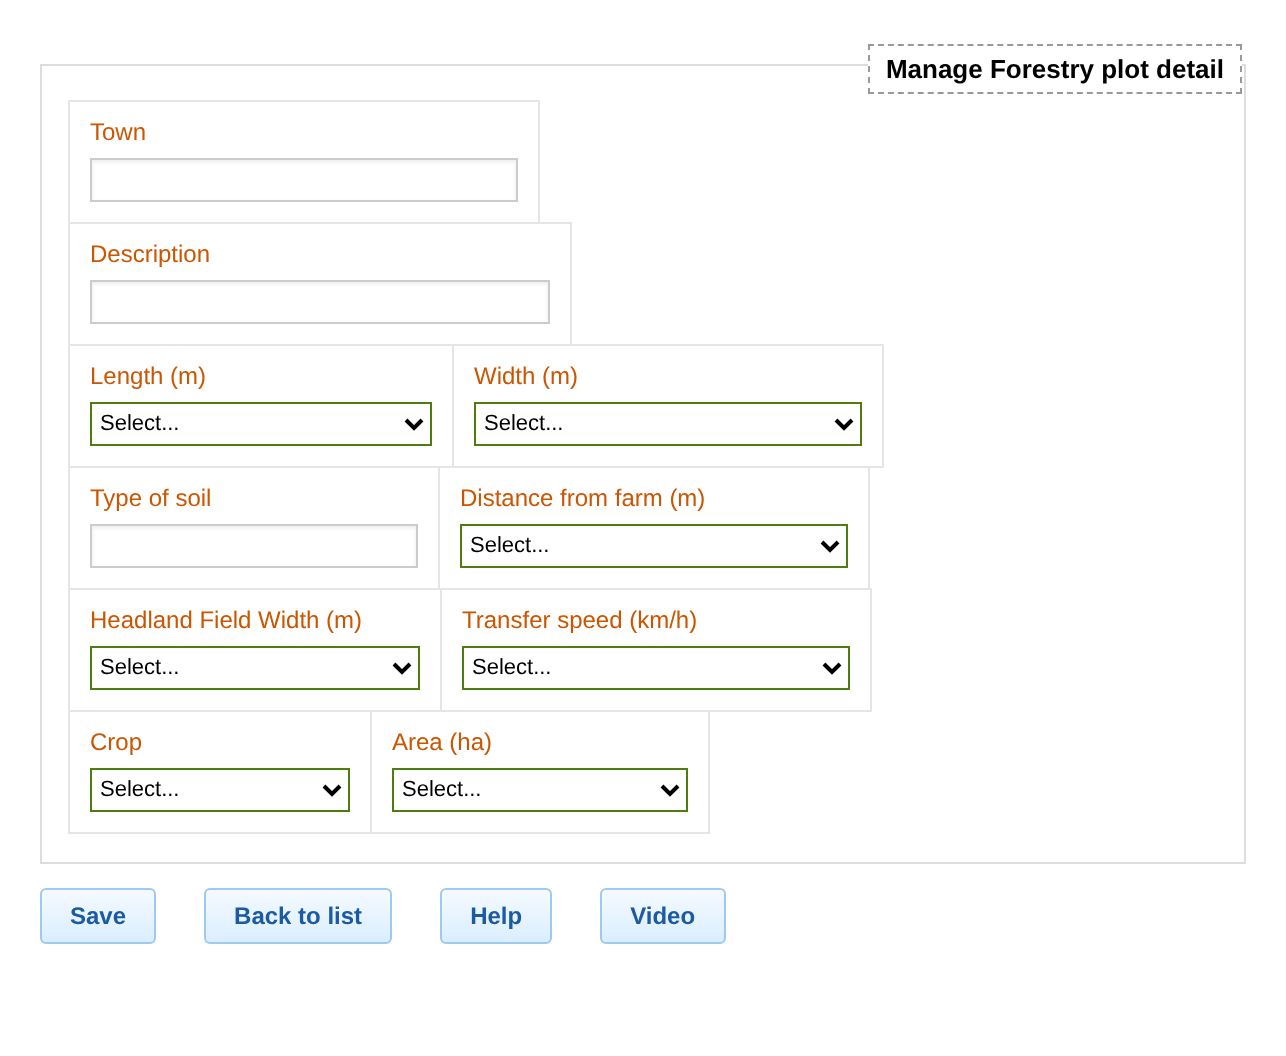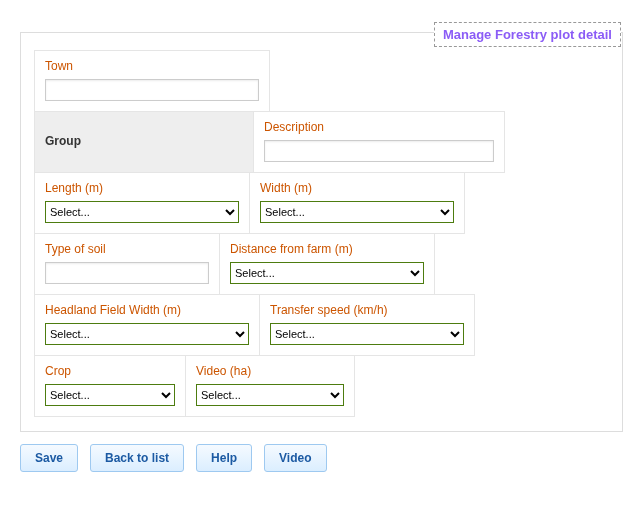--- a/index.html
+++ b/index.html
@@ -11,21 +11,21 @@
     background: #fff;
     color: #333;
     width: 643px;
   }
   .page-title {
     position: absolute;
     top: 22px;
     right: 22px;
     border: 1px dashed #999;
     padding: 4px 8px;
-    color: #8b5cf6;
+    color: #000000;
     font-weight: bold;
     font-size: 13px;
     background: #fff;
     z-index: 2;
   }
   .panel {
     border: 1px solid #ddd;
     margin: 32px 20px 12px 20px;
     padding: 18px 26px 14px 14px;
     position: relative;
@@ -59,21 +59,21 @@
   select {
     width: 100%;
     height: 22px;
     border: 1px solid #4d7c0f;
     font-size: 11px;
     background: #fff;
   }
   .btnbar {
     margin: 8px 20px 20px 20px;
     display: flex;
-    gap: 12px;
+    gap: 24px;
     align-items: center;
   }
   .btn {
     background: linear-gradient(#f5faff, #dbeeff);
     border: 1px solid #9ec9f0;
     border-radius: 3px;
     color: #1c5aa3;
     font-weight: bold;
     font-size: 12px;
     padding: 6px 14px;
@@ -88,31 +88,28 @@
 <div class="panel">
 
   <div class="row">
     <div class="cell" style="width:236px;">
       <span class="label">Town</span>
       <input type="text" value="" style="">
     </div>
   </div>
 
   <div class="row">
-    <div class="cell grey" style="width:220px; display:flex; align-items:center;">
-      <span class="glabel">Group</span>
-    </div>
     <div class="cell" style="width:252px;">
       <span class="label">Description</span>
       <input type="text" value="" style="">
     </div>
   </div>
 
   <div class="row">
-    <div class="cell" style="width:216px;">
+    <div class="cell" style="width:193px;">
       <span class="label">Length (m)</span>
       <select>
         <option>Select...</option>
       </select>
     </div>
     <div class="cell" style="width:216px;">
       <span class="label">Width (m)</span>
       <select>
         <option>Select...</option>
       </select>
@@ -126,21 +123,21 @@
     </div>
     <div class="cell" style="width:216px;">
       <span class="label">Distance from farm (m)</span>
       <select>
         <option>Select...</option>
       </select>
     </div>
   </div>
 
   <div class="row">
-    <div class="cell" style="width:226px;">
+    <div class="cell" style="width:187px;">
       <span class="label">Headland Field Width (m)</span>
       <select>
         <option>Select...</option>
       </select>
     </div>
     <div class="cell" style="width:216px;">
       <span class="label">Transfer speed (km/h)</span>
       <select>
         <option>Select...</option>
       </select>
@@ -148,21 +145,21 @@
   </div>
 
   <div class="row">
     <div class="cell" style="width:152px;">
       <span class="label">Crop</span>
       <select>
         <option>Select...</option>
       </select>
     </div>
     <div class="cell" style="width:170px;">
-      <span class="label">Video (ha)</span>
+      <span class="label">Area (ha)</span>
       <select>
         <option>Select...</option>
       </select>
     </div>
   </div>
 
 </div>
 
 <div class="btnbar">
   <button class="btn">Save</button>

